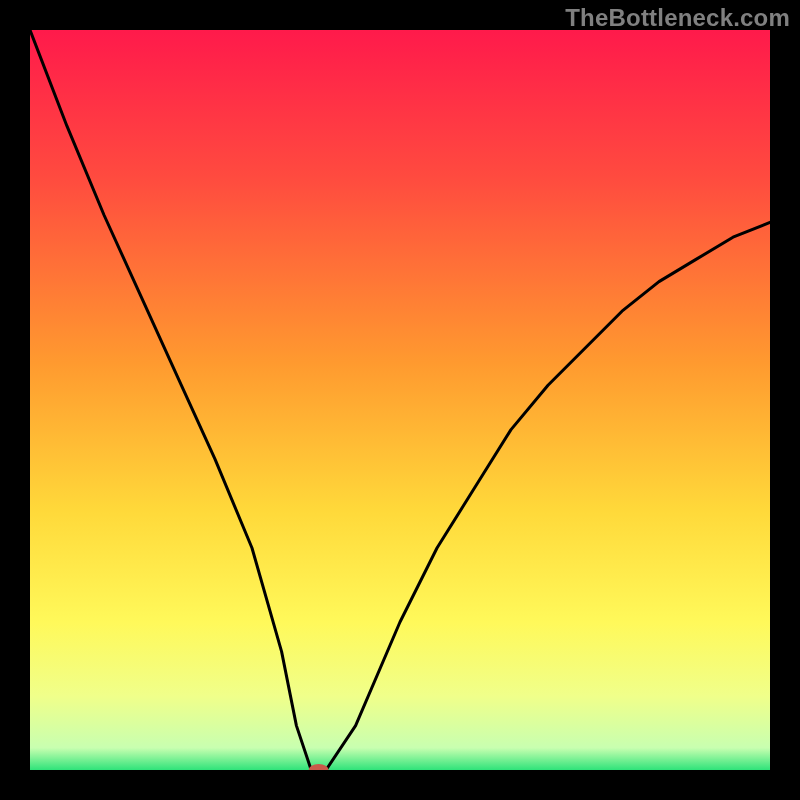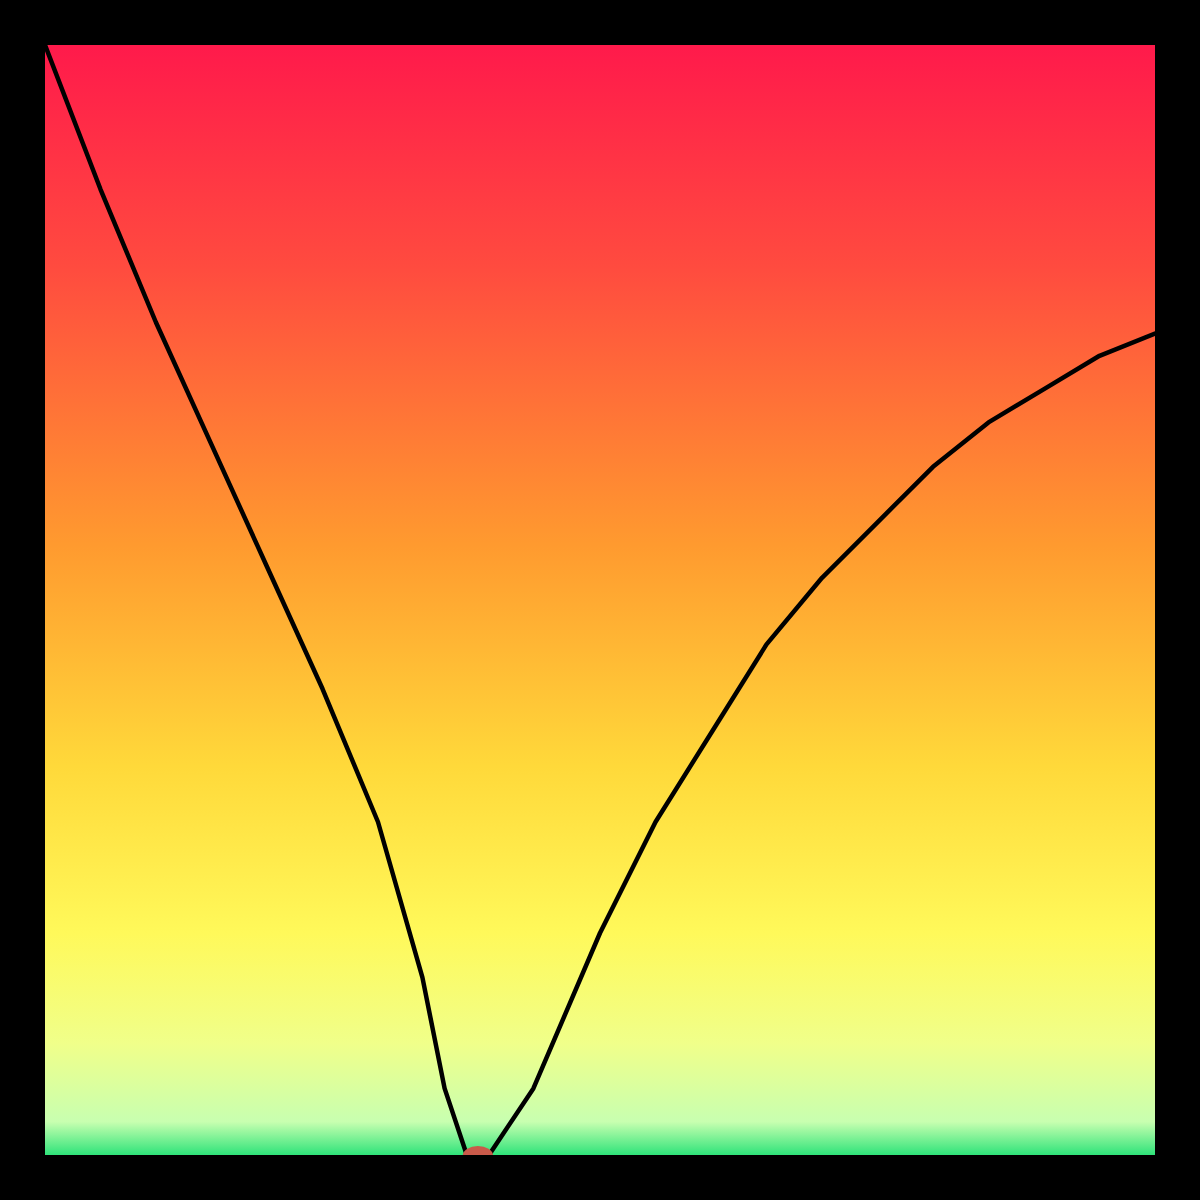--- a/index.html
+++ b/index.html
@@ -31,20 +31,21 @@
   svg {
     position: absolute;
     top: 0;
     left: 0;
   }
 </style>
 </head>
 <body>
 
 <div class="frame">
+  <div class="watermark">TheBottleneck.com</div>
   <svg id="chart-svg" width="800" height="800" viewBox="0 0 800 800">
     <defs>
       <linearGradient id="bg-grad" x1="0" y1="0" x2="0" y2="1">
           <stop offset="0%" stop-color="#ff1a4b"></stop>
           <stop offset="20%" stop-color="#ff4b3f"></stop>
           <stop offset="45%" stop-color="#ff9a2f"></stop>
           <stop offset="65%" stop-color="#ffd93a"></stop>
           <stop offset="80%" stop-color="#fff95a"></stop>
           <stop offset="90%" stop-color="#f0ff8a"></stop>
           <stop offset="97%" stop-color="#c8ffb0"></stop>

